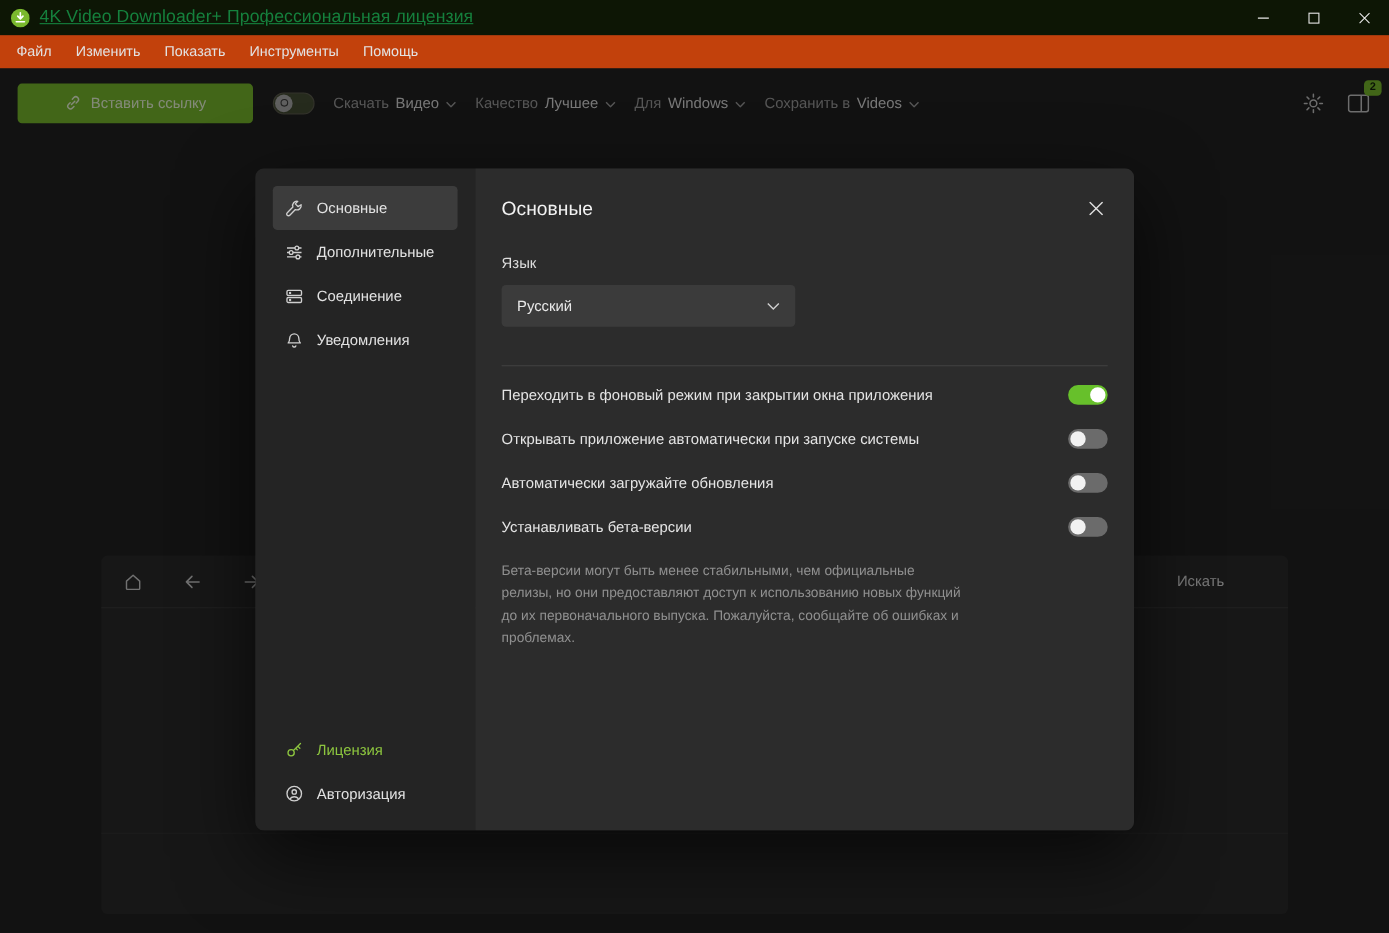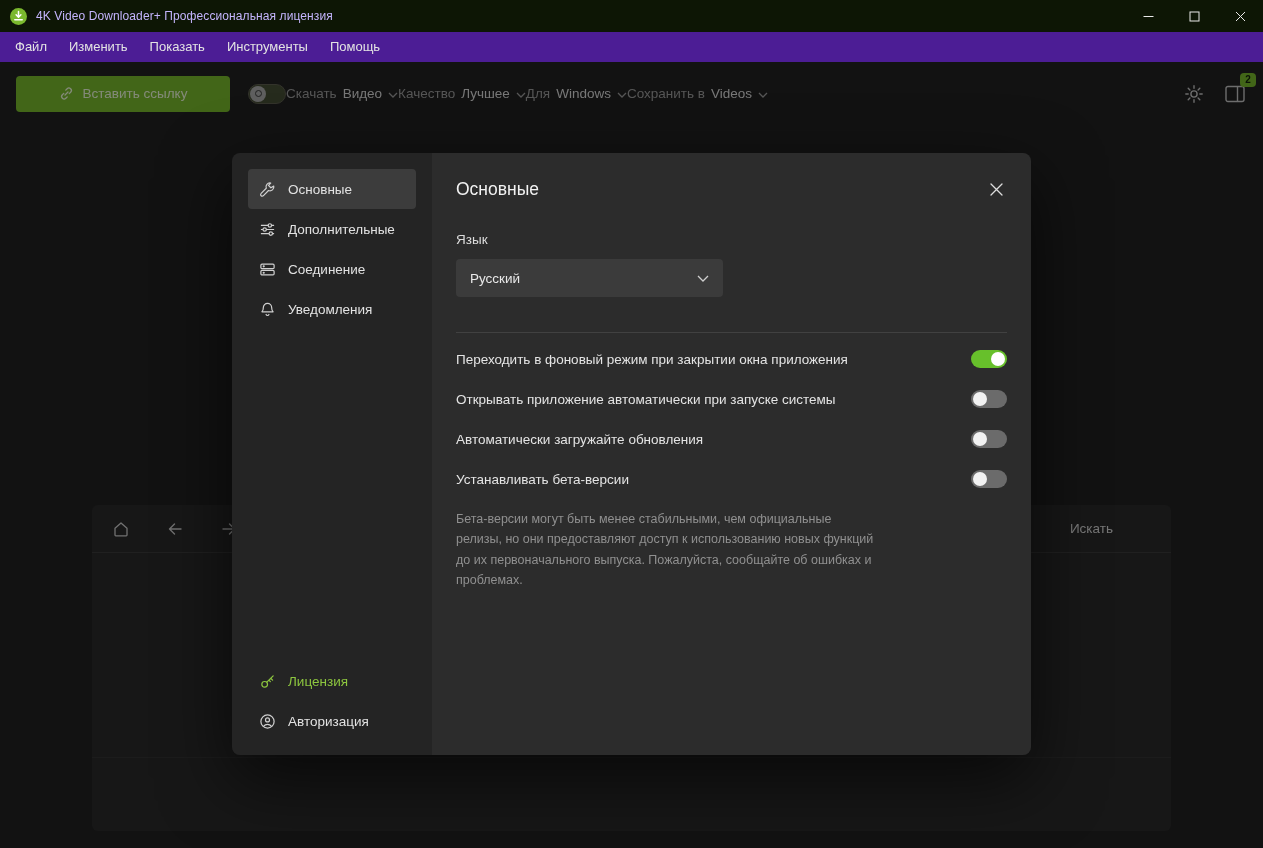--- a/index.html
+++ b/index.html
@@ -4,44 +4,44 @@
 <style>
   * { margin:0; padding:0; box-sizing:border-box; }
   html,body { background:#000; }
   body { font-family:"Liberation Sans", sans-serif; -webkit-font-smoothing:antialiased; }
   .window { position:relative; width:1263px; height:848px; background:#212121; overflow:hidden; }
 
   
   .titlebar { position:absolute; top:0; left:0; right:0; height:32px; background:#0d1605;
               display:flex; align-items:center; padding-left:10px; z-index:20; }
   .app-logo { width:17px; height:17px; flex:0 0 auto; }
-  .tb-title { margin-left:9px; font-size:12px; color:#c4b5fd; letter-spacing:.1px; }
+  .tb-title { margin-left:9px; font-size:16px; color:#15803d; letter-spacing:.1px;text-decoration:underline; }
   .win-controls { margin-left:auto; display:flex; height:32px; }
   .win-btn { width:46px; height:32px; display:flex; align-items:center; justify-content:center;
              color:#e9e9e9; cursor:pointer; }
 
   
-  .menubar { position:absolute; top:32px; left:0; right:0; height:30px; background:#4c1d95;
+  .menubar { position:absolute; top:32px; left:0; right:0; height:30px; background:#c2410c;
              display:flex; align-items:center; padding-left:4px; z-index:20;text-align:right; }
   .menu-item { padding:0 11px; font-size:13px; color:#e3e3e3; line-height:30px; cursor:pointer; }
 
   
   .app-body { position:absolute; top:62px; left:0; right:0; bottom:0; background:#212121; }
 
   .toolbar { position:absolute; top:0; left:0; right:0; height:63px; display:flex; align-items:center; padding:0 16px; }
   .paste-btn { width:214px; height:36px; border:none; border-radius:4px; background:#76b72b;
                color:#eaf5d8; font-size:13.5px; font-family:inherit; display:flex; align-items:center;
                justify-content:center; gap:9px; cursor:pointer; flex:0 0 auto; }
   .smart-toggle { margin-left:18px; width:38px; height:20px; border-radius:10px; background:#454d35;
                   border:1px solid #5b5b4d; position:relative; cursor:pointer; flex:0 0 auto; }
   .smart-toggle .knob { position:absolute; top:1px; left:1px; width:16px; height:16px; border-radius:50%;
                   background:#a9a9a9; display:flex; align-items:center; justify-content:center; }
   .smart-toggle .knob i { display:block; width:7px; height:7px; border:1.5px solid #3c3c3c; border-radius:50%; }
 
-  .mode-group { display:flex; align-items:center; gap:6px; font-size:13.5px; cursor:pointer; }
+  .mode-group { display:flex; align-items:center; margin-left:17px; gap:6px; font-size:13.5px; cursor:pointer; }
   .m-label { color:#9a9a9a; }
   .m-value { color:#d6d6d6; }
   .m-chev  { color:#9a9a9a; display:flex; margin-top:2px; }
 
   .tb-right { margin-left:auto; display:flex; align-items:center; gap:17px; }
   .icon-btn { color:#c2c2c2; position:relative; cursor:pointer; display:flex; align-items:center; justify-content:center;
               width:24px; height:24px; }
   .badge { position:absolute; top:-9px; right:-9px; min-width:16px; height:14px; border-radius:4px;
            background:#76b72b; color:#12210a; font-size:10px; font-weight:bold; line-height:14px;
            text-align:center; padding:0 3px; }

